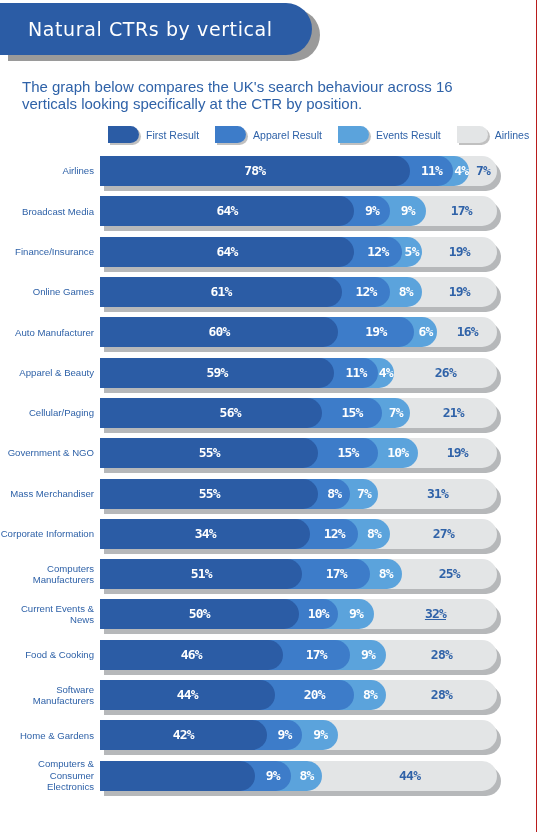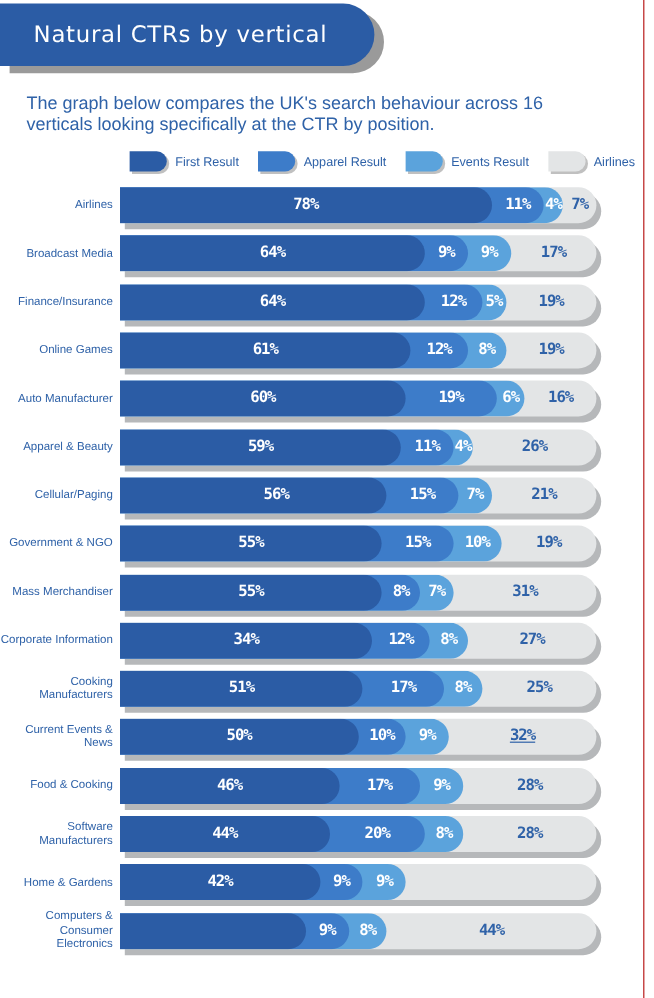--- a/index.html
+++ b/index.html
@@ -369,21 +369,21 @@
             <div class="seg seg-1" style="width: 210.41px;"></div>
           </div>
           <div class="val val-light" style="left: 0px; width: 210.41px;">34%</div>
           <div class="val val-light" style="left: 210.41px; width: 47.64px;">12%</div>
           <div class="val val-light" style="left: 258.05px; width: 31.76px;">8%</div>
           <div class="val val-dark" style="left: 289.81px; width: 107.19px;">27%</div>
         </div>
       </div>
       <div class="row">
         <div class="row-label">
-          <div>Cooking</div>
+          <div>Computers</div>
           <div>Manufacturers</div>
         </div>
         <div class="bar-area">
           <div class="bar-shadow"></div>
           <div class="track">
             <div class="seg seg-3" style="width: 301.72px;"></div>
             <div class="seg seg-2" style="width: 269.96px;"></div>
             <div class="seg seg-1" style="width: 202.47px;"></div>
           </div>
           <div class="val val-light" style="left: 0px; width: 202.47px;">51%</div>

